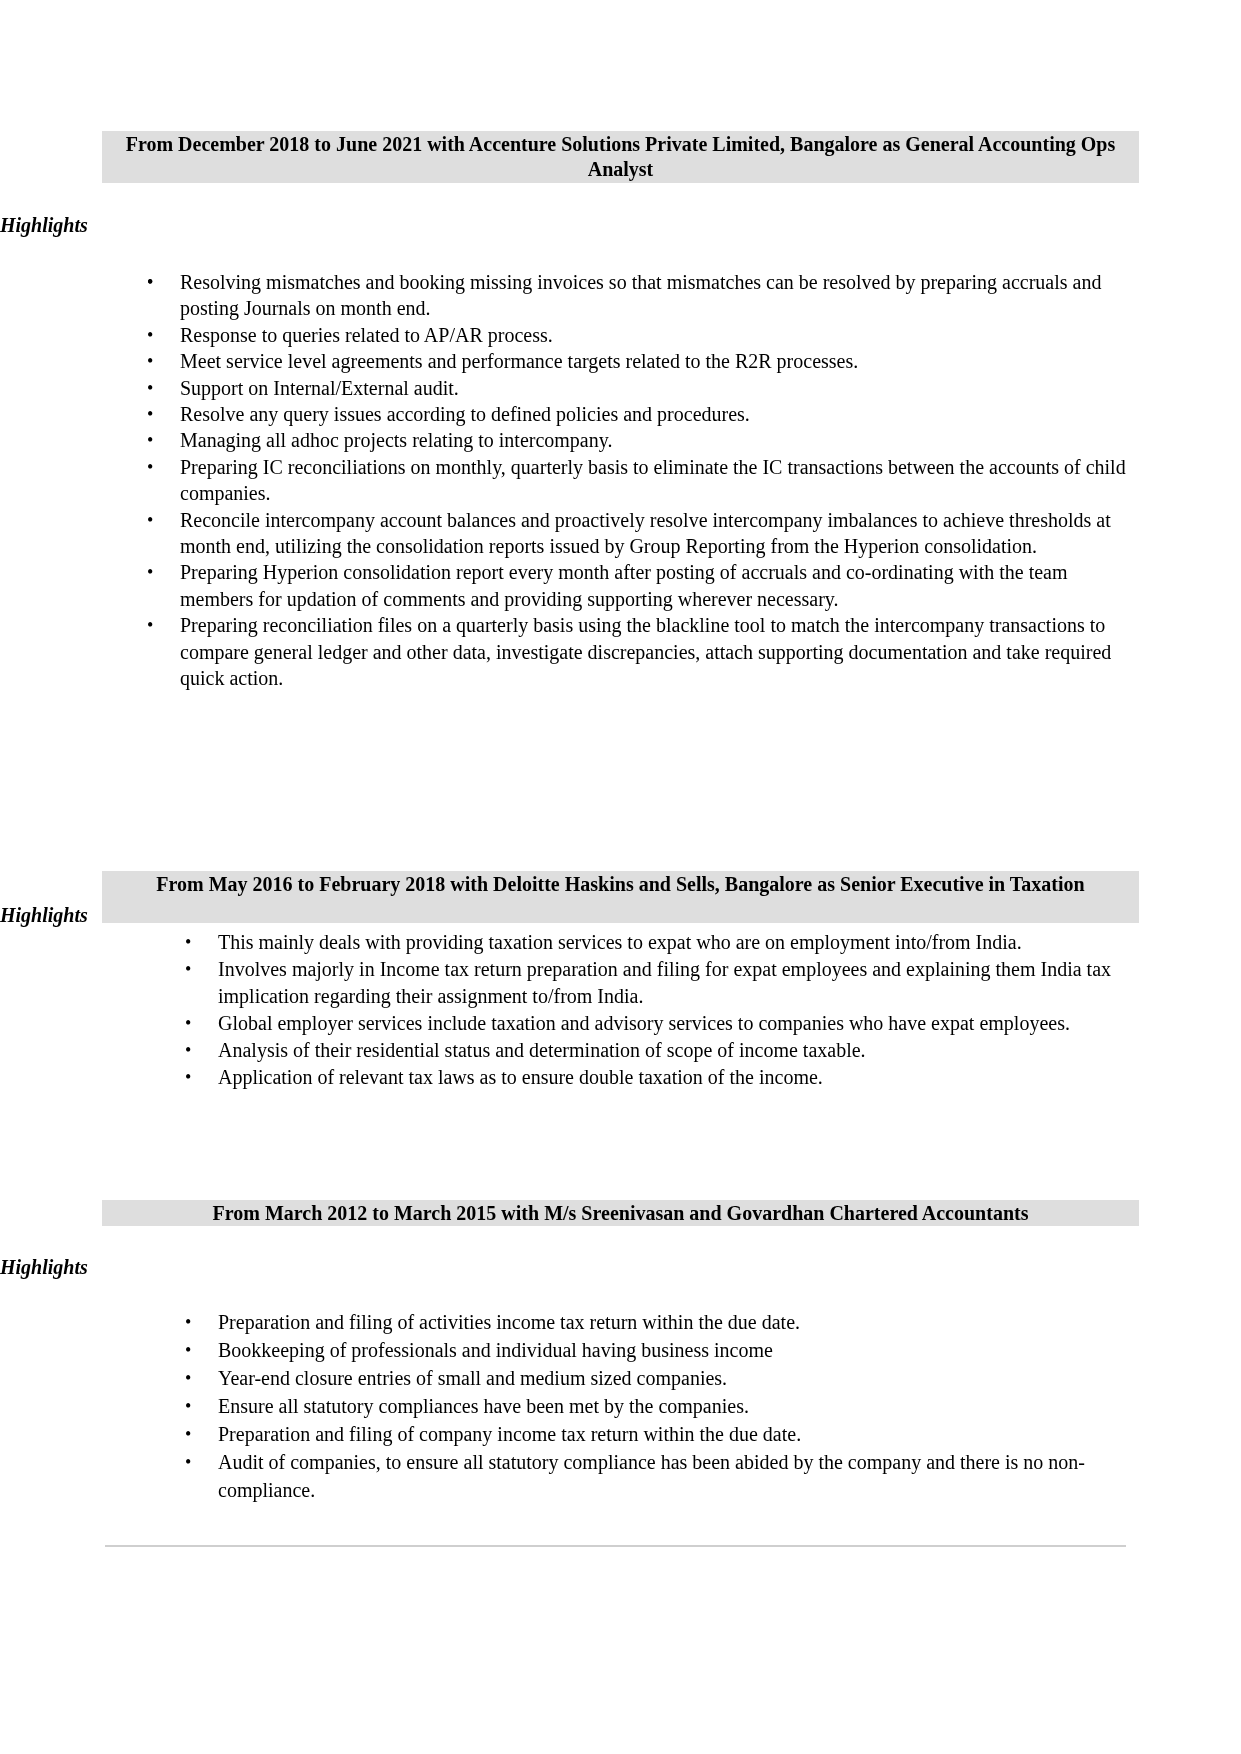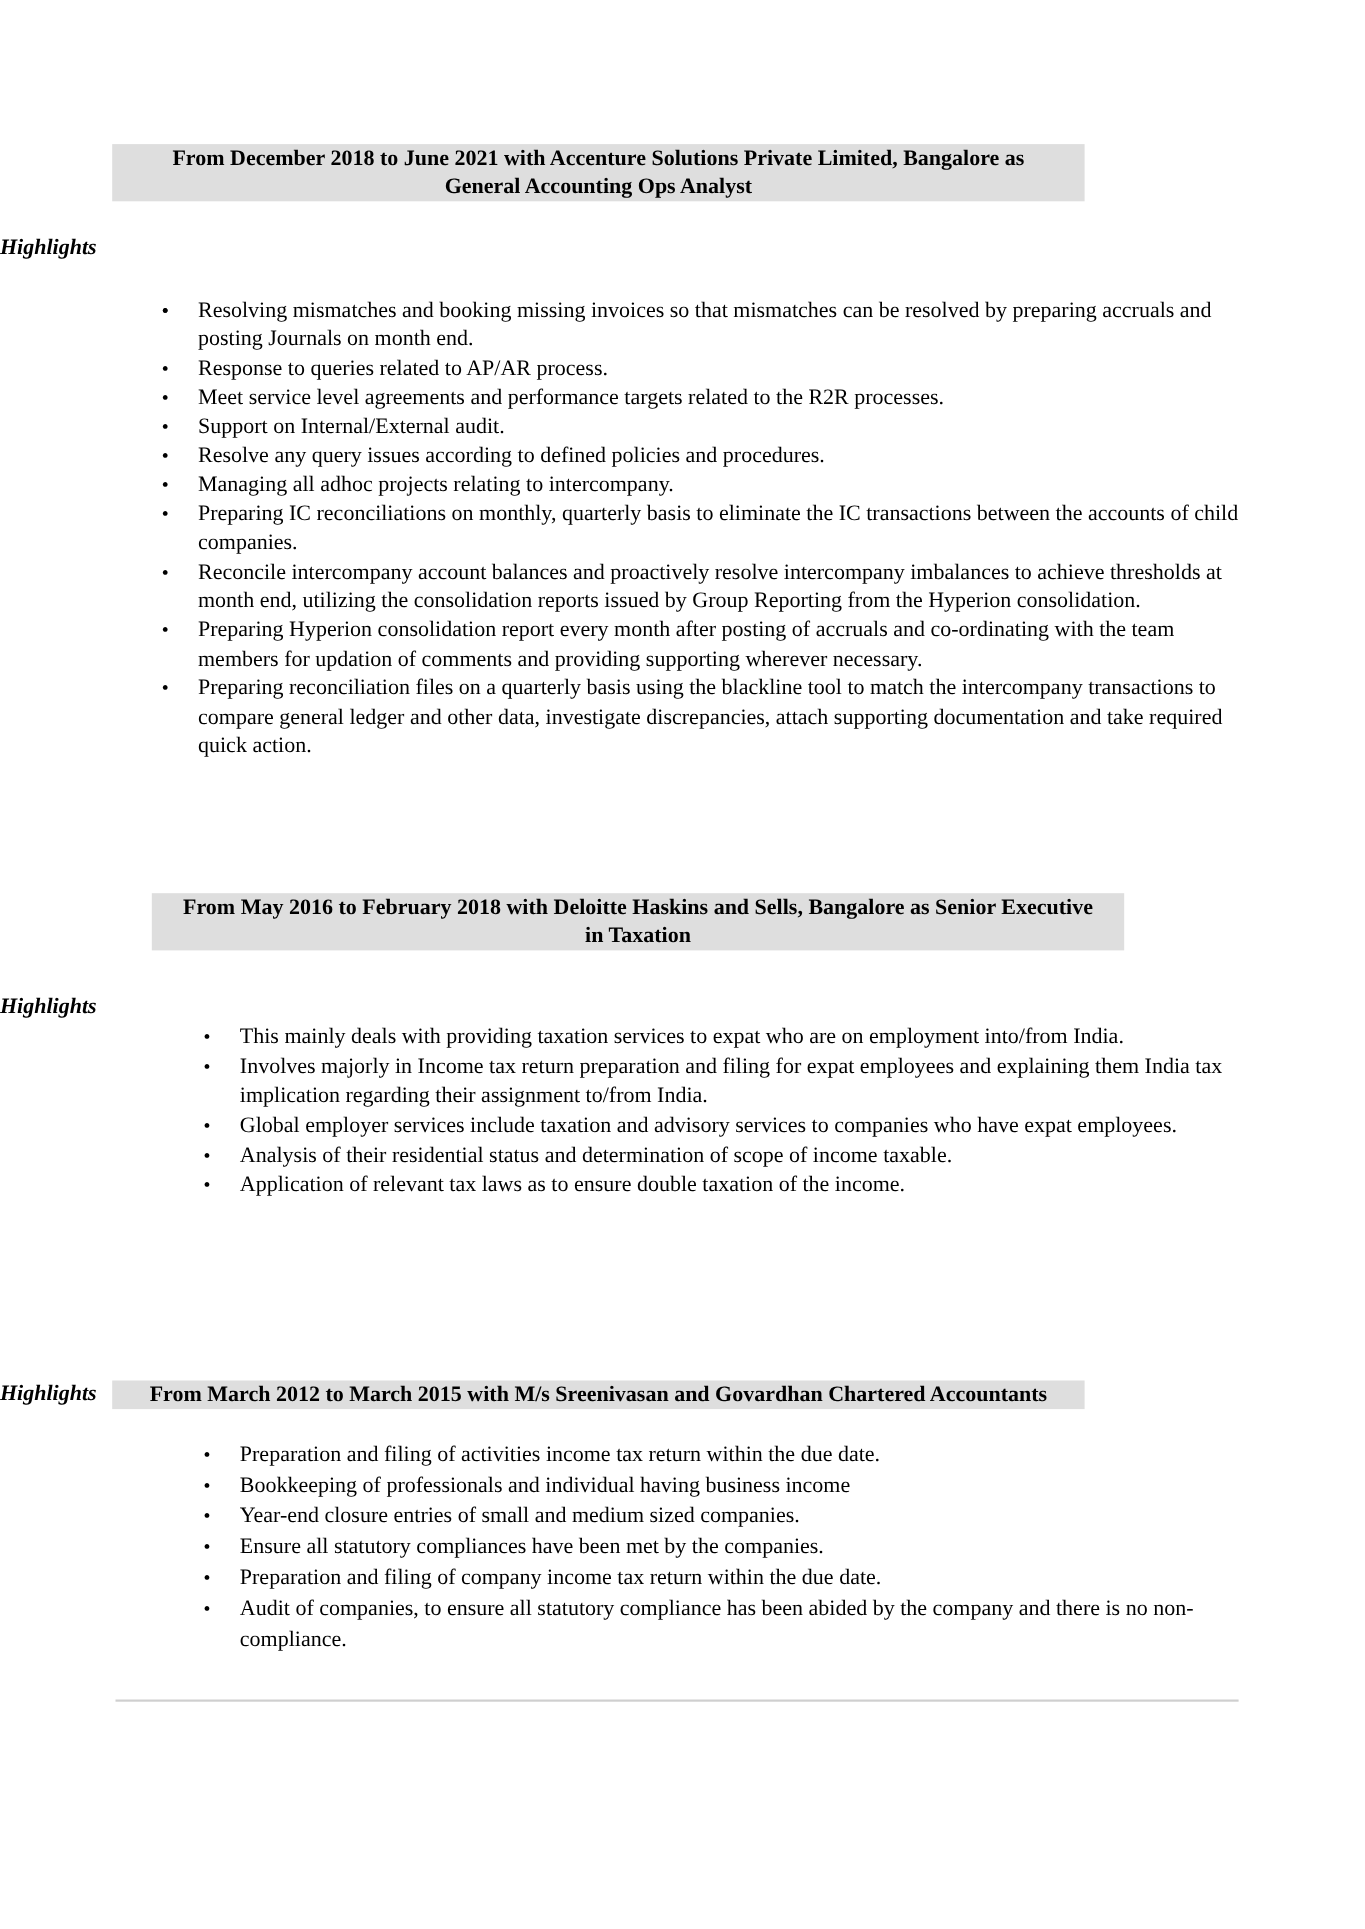--- a/index.html
+++ b/index.html
@@ -1,42 +1,42 @@
 <!DOCTYPE html>
 <html><head>
 <meta charset="utf-8">
 <style>
   html, body { margin: 0; padding: 0; background: #ffffff; }
   body { width: 1241px; height: 1754px; position: relative; overflow: hidden;
          font-family: "Liberation Serif", "DejaVu Serif", serif; color: #000; }
   .section { position: absolute; left: 0; width: 1241px; }
-  .bar { position: absolute; left: 102px; width: 884px; background: #dedede;
+  .bar { position: absolute; left: 102px; width: 1037px; background: #dedede;
          font-weight: bold; font-size: 20px; text-align: center; box-sizing: border-box;
          padding: 0 20px; }
   .hl { position: absolute; left: 0; width: 1241px; 
         font-style: italic; font-weight: bold; font-size: 20px; line-height: 24px; }
   ul.items { position: absolute; margin: 0; padding: 0; list-style: none; font-size: 20px; }
   ul.items li { position: relative; }
   ul.items li .dot { position: absolute; top: 0; font-size: 18px; }
   .sep { position: absolute; left: 105px; width: 1021px; top: 1545px; height: 2px; background: #cfcfcf; }
 
   
   #s1 .bar { top: 131px; height: 52px; line-height: 25px; padding-top: 1px; }
   #s1 .hl { top: 213px; }
   #s1 ul.items { left: 180px; top: 269px; width: 960px; line-height: 26.4px; }
   #s1 ul.items li .dot { left: -33px; }
 
   
-  #s2 .bar { top: 812px; height: 52px; line-height: 25px; padding-top: 1px; margin-left: 36px; }
+  #s2 .bar { top: 871px; height: 52px; line-height: 25px; padding-top: 1px; }
   #s2 .hl { top: 903px; }
   #s2 ul.items { left: 218px; top: 929px; width: 920px; line-height: 27.1px; }
   #s2 ul.items li .dot { left: -33px; }
 
   
-  #s3 .bar { top: 1255px; height: 26px; line-height: 26px; }
+  #s3 .bar { top: 1200px; height: 26px; line-height: 26px; }
   #s3 .hl { top: 1255px; }
   #s3 ul.items { left: 218px; top: 1308px; width: 930px; line-height: 28px; }
   #s3 ul.items li .dot { left: -33px; }
 </style>
 </head>
 <body>
 
 <div class="section" id="s1">
   <div class="bar">From December 2018 to June 2021 with Accenture Solutions Private Limited, Bangalore as General Accounting Ops Analyst</div>
   <div class="hl">Highlights</div>

